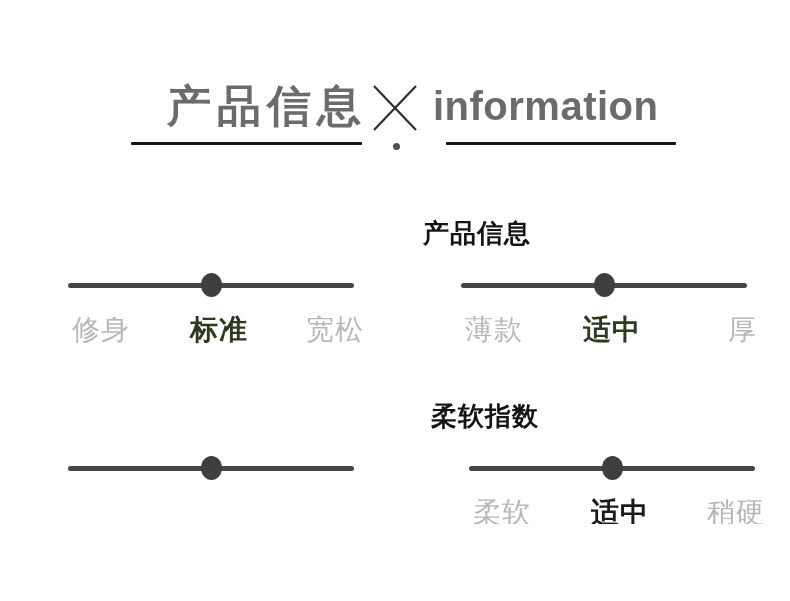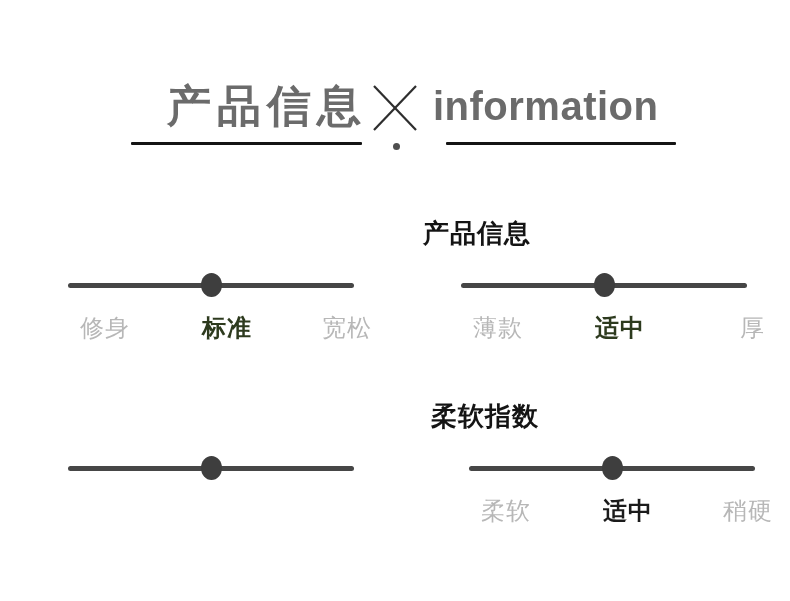--- a/index.html
+++ b/index.html
@@ -81,23 +81,23 @@
   }
   .slider-thumb {
     position: absolute;
     left: 171px; top: 54px;
     width: 21px; height: 24px;
     border-radius: 50%;
     background: var(--thumb, #3e3e3e);
   }
   .labels {
     position: absolute;
-    left: 16px; top: 96px;
+    left: 8px; top: 96px;
     width: 330px; height: 30px;
-    font-size: 24px;
+    font-size: 28px;
     letter-spacing: 1px;
     line-height: 1.1;
     color: var(--label-gray, #b7b7b7);
   }
   .lab { position: absolute; white-space: nowrap; }
   .lab.left   { left: 34px; }
   .lab.center { left: 181px; transform: translateX(-50%); font-weight: 700; color: #1b1b1b; font-family: Liberation Serif, serif; }
   .lab.right  { right: 4px; }
 </style>
 </head>

